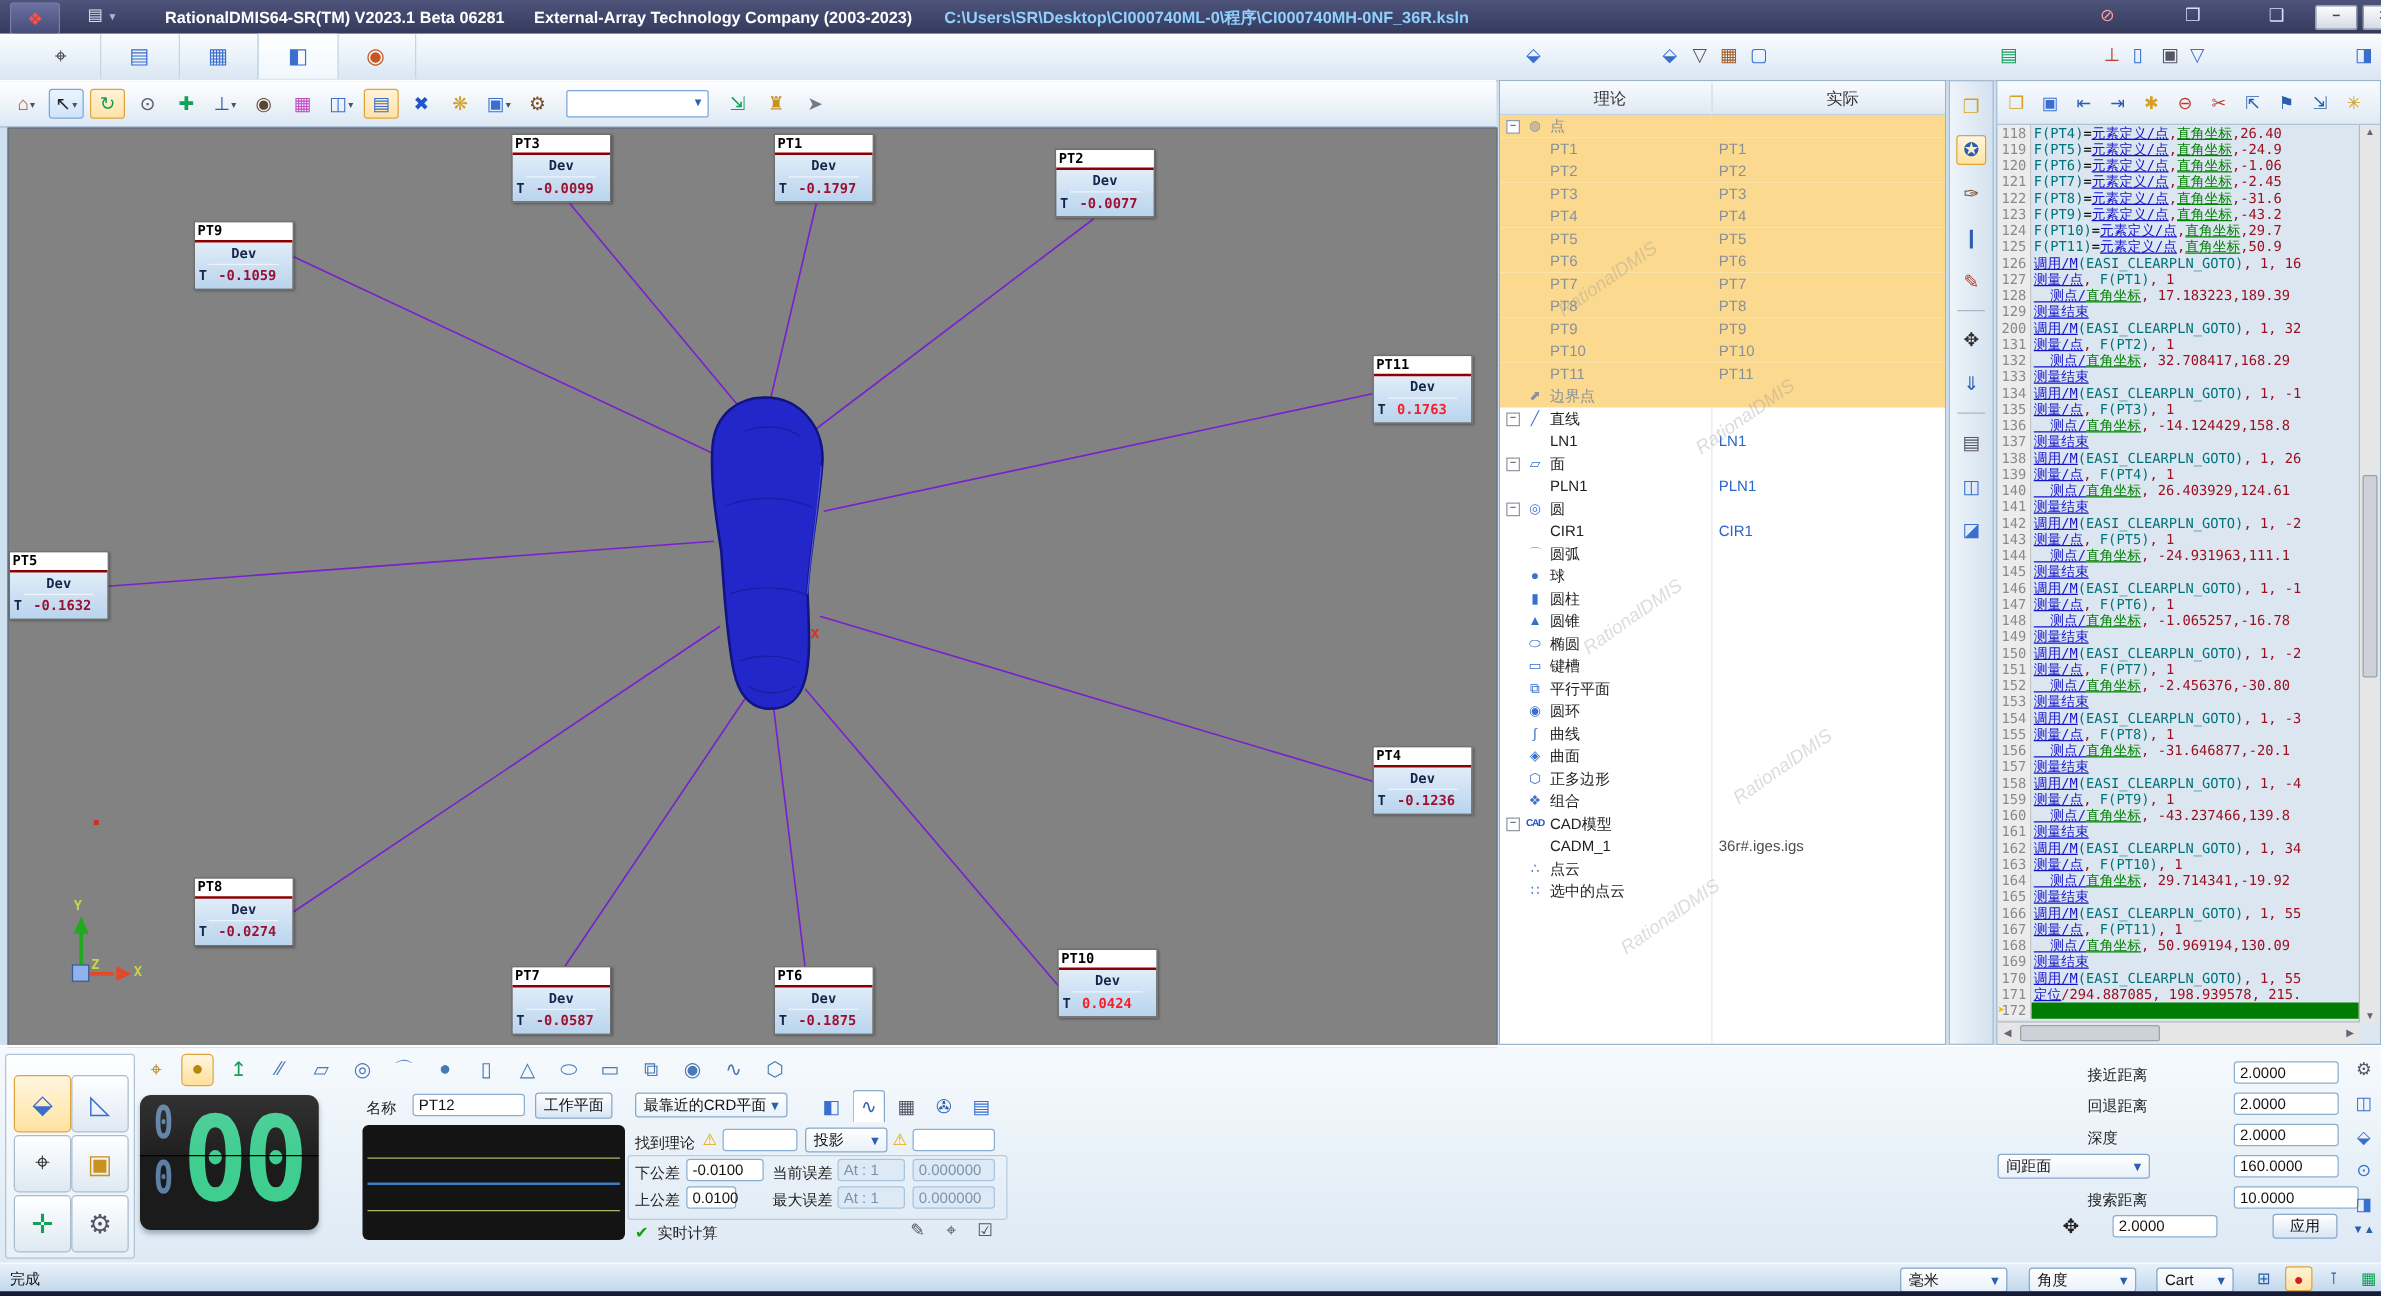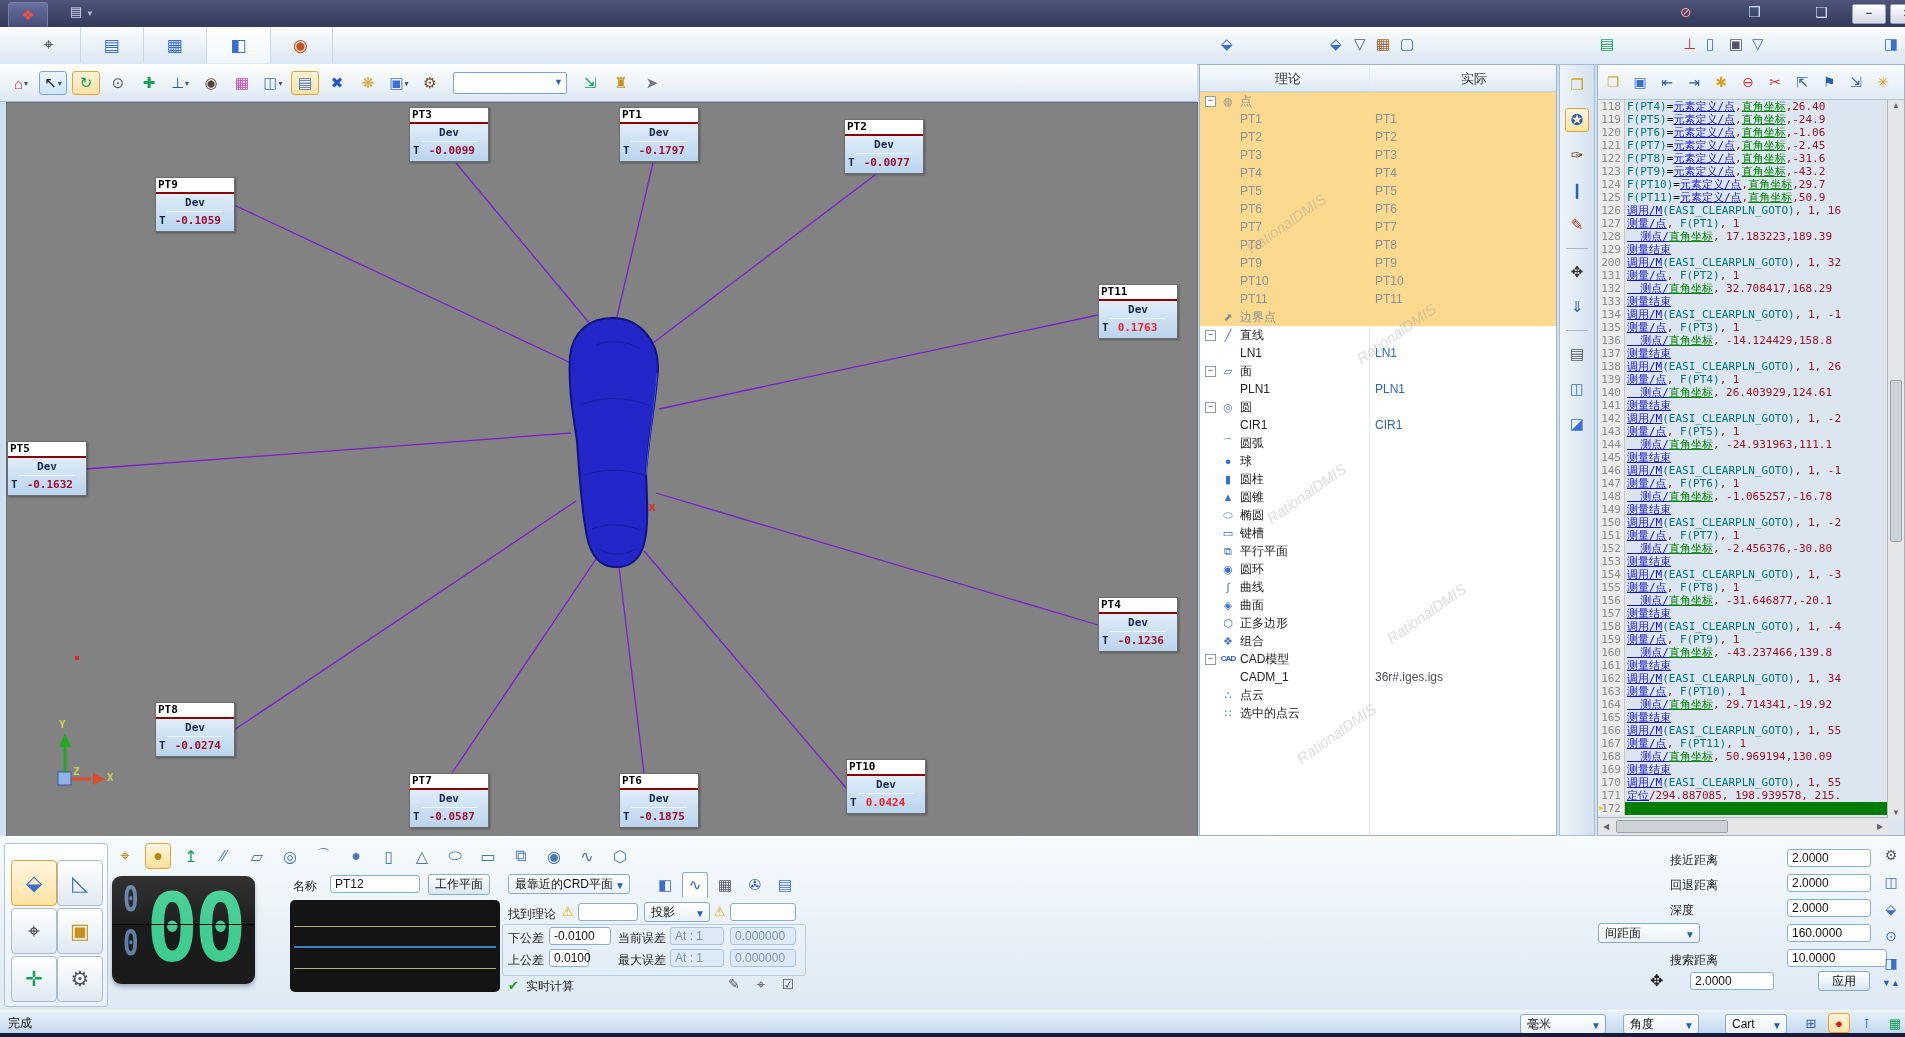--- a/index.html
+++ b/index.html
@@ -160,20 +160,25 @@
   .sb-ic.bxo{border:1px solid #e0a43c;background:linear-gradient(#fff3d6,#ffe2a8);border-radius:3px;box-sizing:border-box;}
 </style>
 </head>
 <body>
 
 <div id="app">
 
   <div class="titlebar">
     <div class="appico">❖</div>
     <div class="menuico">▤ <span class="dn">▼</span></div>
+    <div class="tb-text">
+      <span>RationalDMIS64-SR(TM) V2023.1 Beta 06281</span>
+      <span class="tb-company">External-Array Technology Company (2003-2023)</span>
+      <span class="tb-path">C:\Users\SR\Desktop\CI000740ML-0\程序\CI000740MH-0NF_36R.ksln</span>
+    </div>
     <span id="tb-icons"></span>
     <div class="win-btn" style="left:1852px">−</div>
     <div class="win-btn" style="left:1890px">✕</div>
   <span class="tb-ic" style="left: 1680px; color: rgb(255, 154, 154);">⊘</span><span class="tb-ic" style="left: 1748px; color: rgb(207, 224, 255);">❒</span><span class="tb-ic" style="left: 1815px; color: rgb(207, 224, 255);">❑</span></div>
 
   <div class="tabrow" id="tabbar">
       <div class="tab" style="left: 17px;">
         <span style="color: rgb(58, 63, 68);">⌖</span>
       </div>
       <div class="tab" style="left: 80px;">
@@ -825,21 +830,21 @@
     <span class="flabel" style="left:526px;top:140px">实时计算</span>
     <span id="rt-icons"></span>
 
     
     <span class="flabel" style="left:1670px;top:14px">接近距离</span>
     <div class="field" style="left:1787px;top:11px;width:84px">2.0000</div>
     <span class="flabel" style="left:1670px;top:39px">回退距离</span>
     <div class="field" style="left:1787px;top:36px;width:84px">2.0000</div>
     <span class="flabel" style="left:1670px;top:64px">深度</span>
     <div class="field" style="left:1787px;top:61px;width:84px">2.0000</div>
-    <div class="dd" style="left:1598px;top:85px;width:102px">
+    <div class="dd" style="left:1598px;top:85px;width:122px">
       <span>间距面</span><span class="arr">▼</span>
     </div>
     <div class="field" style="left:1787px;top:86px;width:84px">160.0000</div>
     <span class="flabel" style="left:1670px;top:114px">搜索距离</span>
     <div class="field" style="left:1787px;top:111px;width:100px">10.0000</div>
     <span class="joy" style="left:1650px;top:133px">✥</span>
     <div class="field" style="left:1690px;top:134px;width:84px">2.0000</div>
     <div class="btn" style="left:1818px;top:133px;width:52px;height:20px;line-height:18px">应用</div>
 
     <div class="right-strip" id="right-strip">
@@ -850,21 +855,21 @@
         <span class="rs-ic" style="color: rgb(58, 111, 208);">◨</span>
         <span class="rs-arr">▼▲</span>
       </div>
   <span class="ftab" style="left: 652px; color: rgb(58, 111, 208);">◧</span><span class="ftab sel" style="left: 682px; color: rgb(42, 95, 176);">∿</span><span class="ftab" style="left: 712px; color: rgb(85, 85, 102);">▦</span><span class="ftab" style="left: 742px; color: rgb(42, 95, 176);">✇</span><span class="ftab" style="left: 772px; color: rgb(58, 111, 208);">▤</span><span class="rt-ic" style="left: 723px;">✎</span><span class="rt-ic" style="left: 750px;">⌖</span><span class="rt-ic" style="left: 777px;">☑</span></div>
 
   <div class="statusbar">
     <span class="sb-text">完成</span>
     <div class="dd" style="left:1520px;top:3px;width:86px">
       <span>毫米</span><span class="arr">▼</span>
     </div>
-    <div class="dd" style="left:1623px;top:3px;width:76px">
+    <div class="dd" style="left:1623px;top:3px;width:86px">
       <span>角度</span><span class="arr">▼</span>
     </div>
     <div class="dd" style="left:1725px;top:3px;width:62px">
       <span>Cart</span><span class="arr">▼</span>
     </div>
     <span id="status-icons"></span>
   <span class="sb-ic" style="left: 1800px; color: rgb(42, 95, 176);">⊞</span><span class="sb-ic bxo" style="left: 1828px; color: rgb(208, 32, 32);">●</span><span class="sb-ic" style="left: 1856px; color: rgb(42, 95, 176);">⊺</span><span class="sb-ic" style="left: 1884px; color: rgb(20, 160, 90);">▦</span></div>
 
 </div>
 

